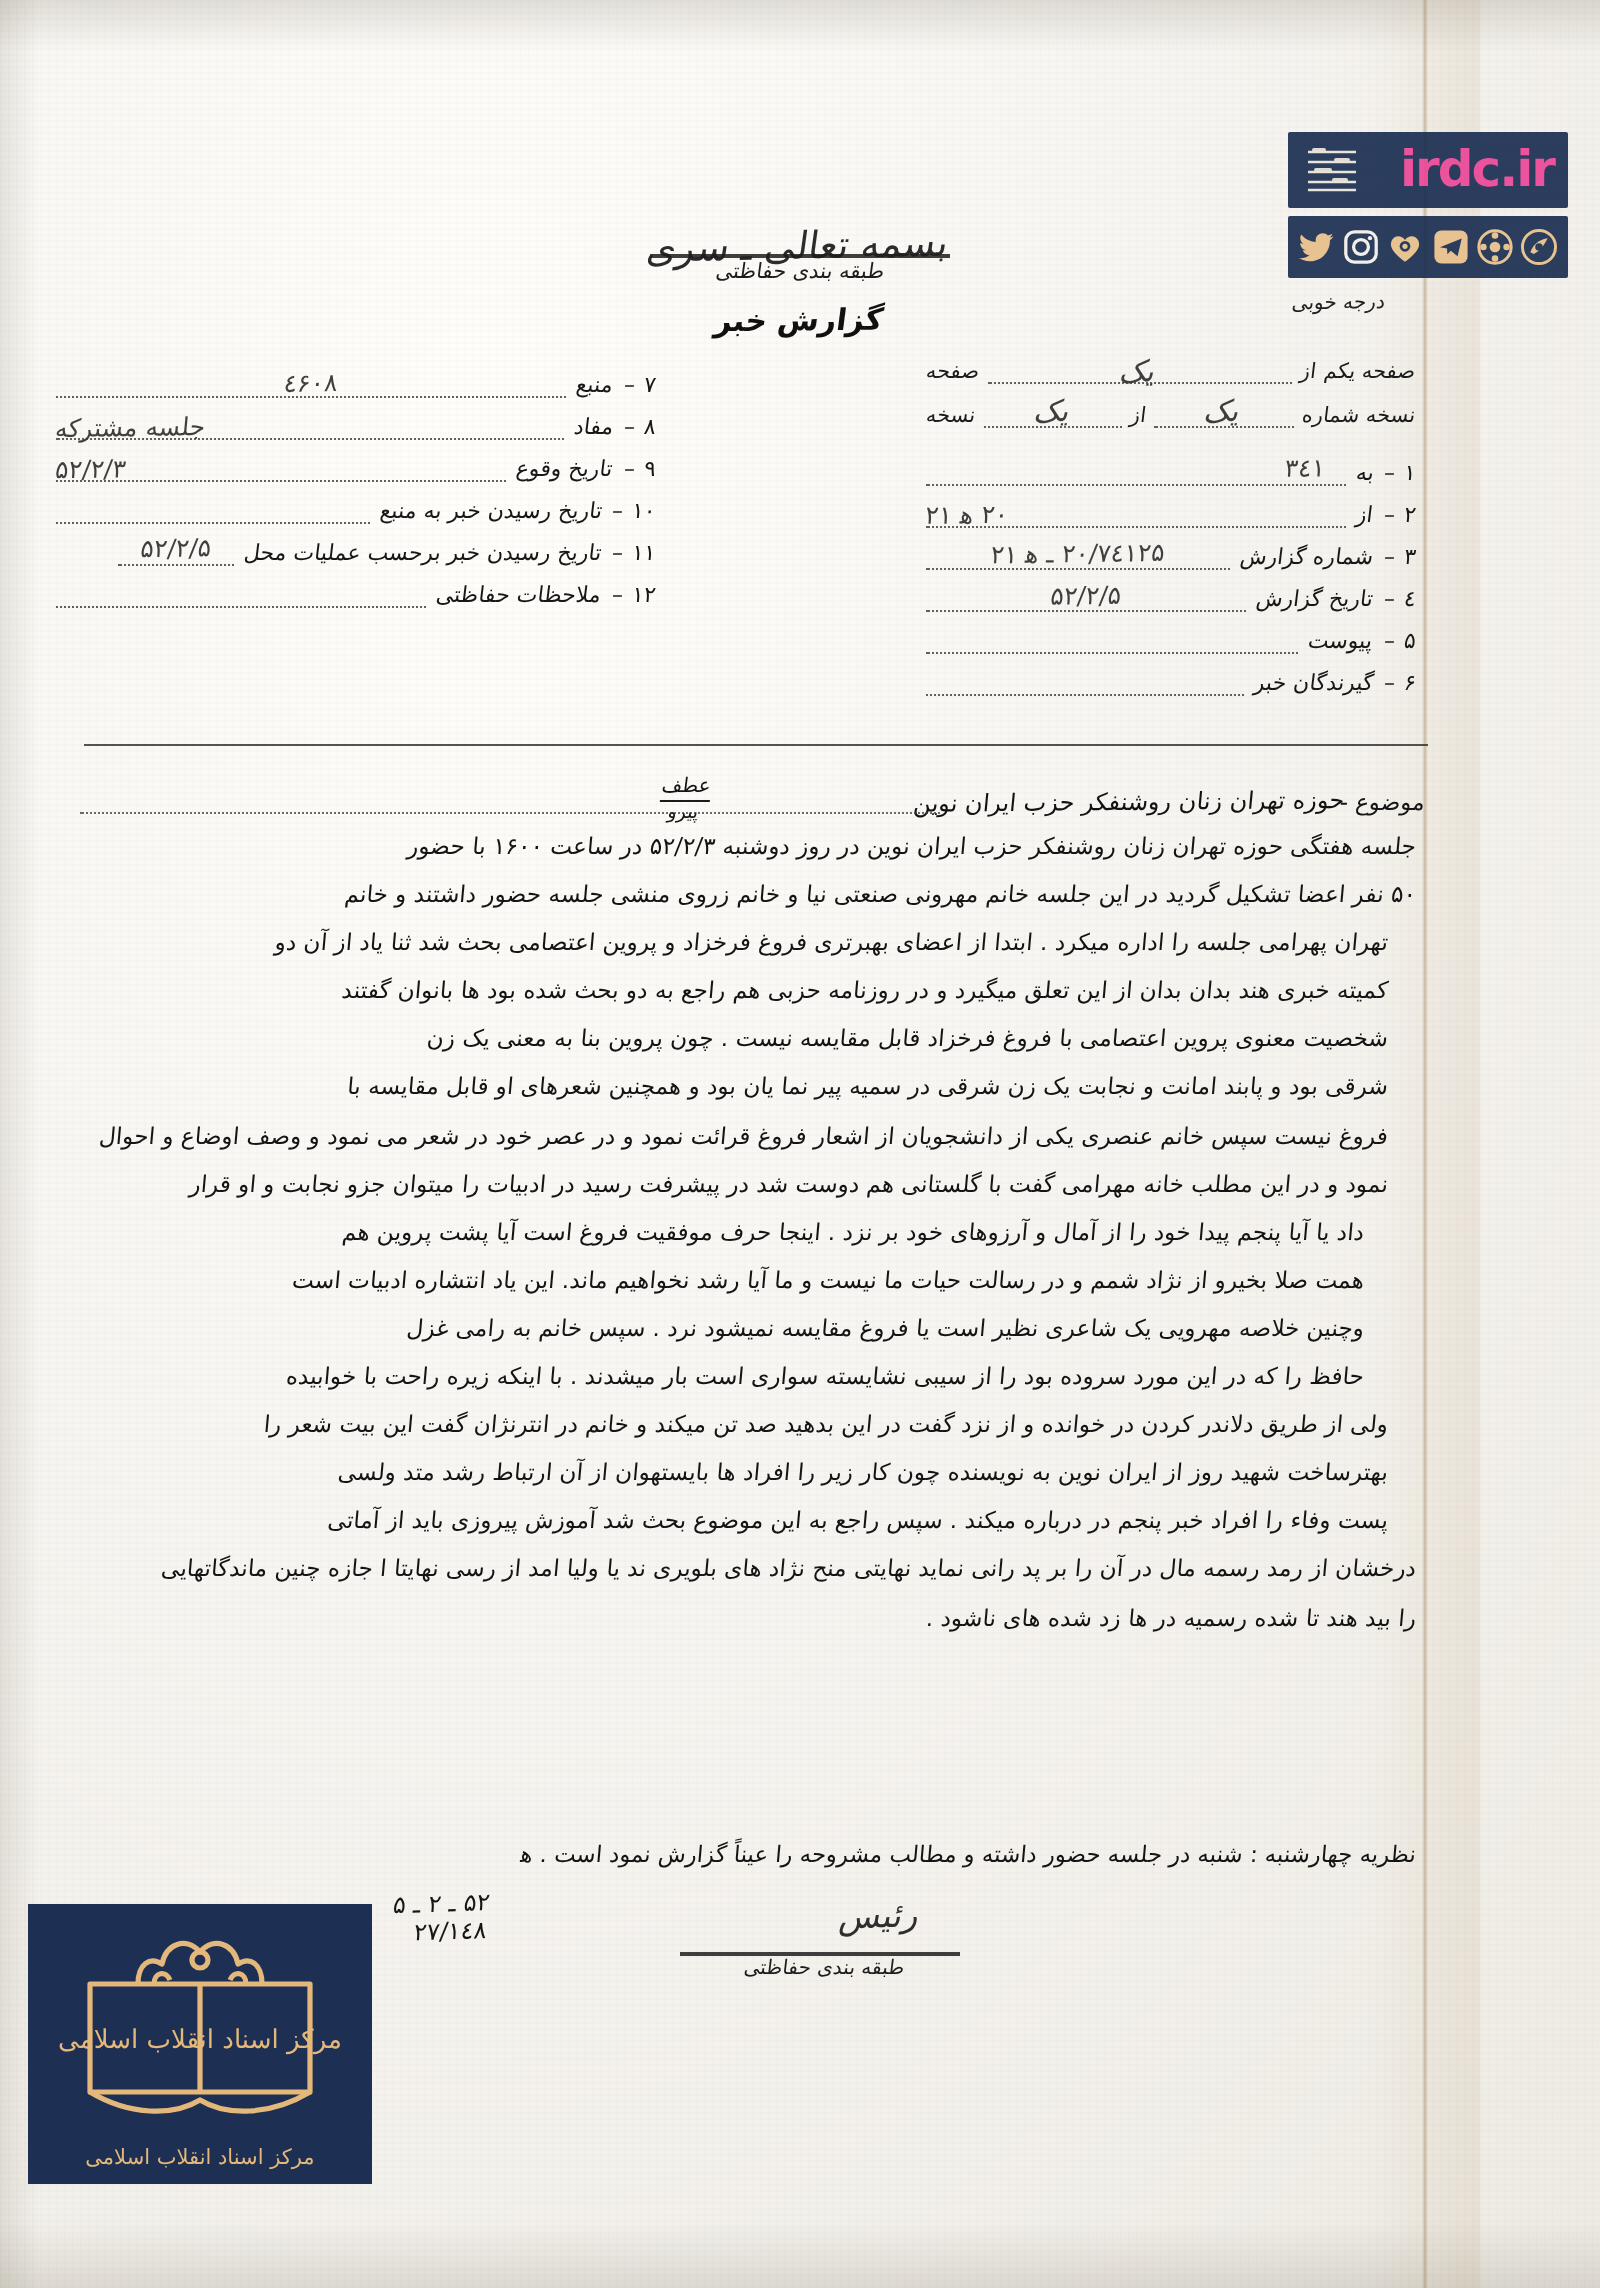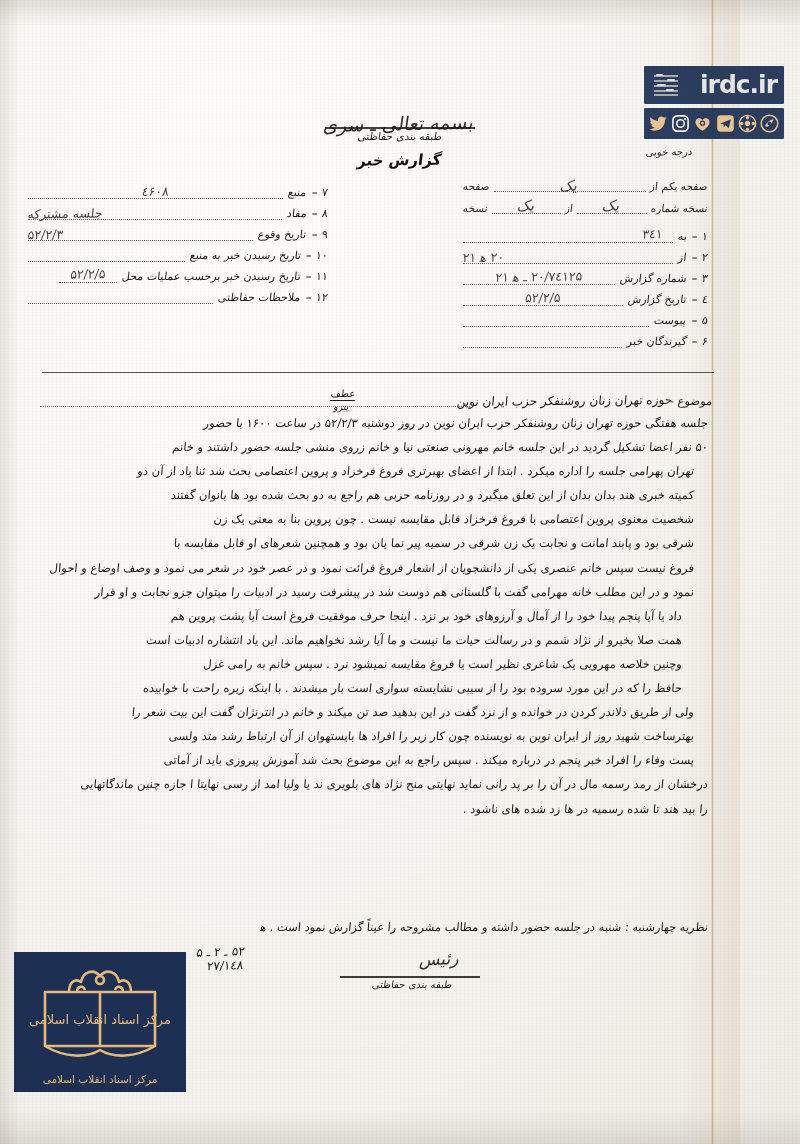--- a/index.html
+++ b/index.html
@@ -45,21 +45,21 @@
 
   
   .wm{position:absolute;z-index:6;}
   #irdc-wrap{top:66px;left:644px;width:140px;}
   #irdc-bar{
     background:#1d3053;height:38px;border-radius:1px;
     display:flex;align-items:center;justify-content:space-between;
     padding:0 7px;box-sizing:border-box;opacity:.93;
   }
   #irdc-word{
-    color:#e5e5e5;font-family:"DejaVu Sans","Liberation Sans",sans-serif;
+    color:#ec4899;font-family:"DejaVu Sans","Liberation Sans",sans-serif;
     font-weight:bold;font-size:25px;letter-spacing:-1px;direction:ltr;
     line-height:1;margin-top:-2px;
   }
   #irdc-mark{
     width:30px;height:26px;display:block;
   }
   #social-bar{
     margin-top:4px;background:#1d3053;height:31px;border-radius:1px;
     display:flex;align-items:center;justify-content:space-between;
     padding:0 5px;box-sizing:border-box;opacity:.93;

